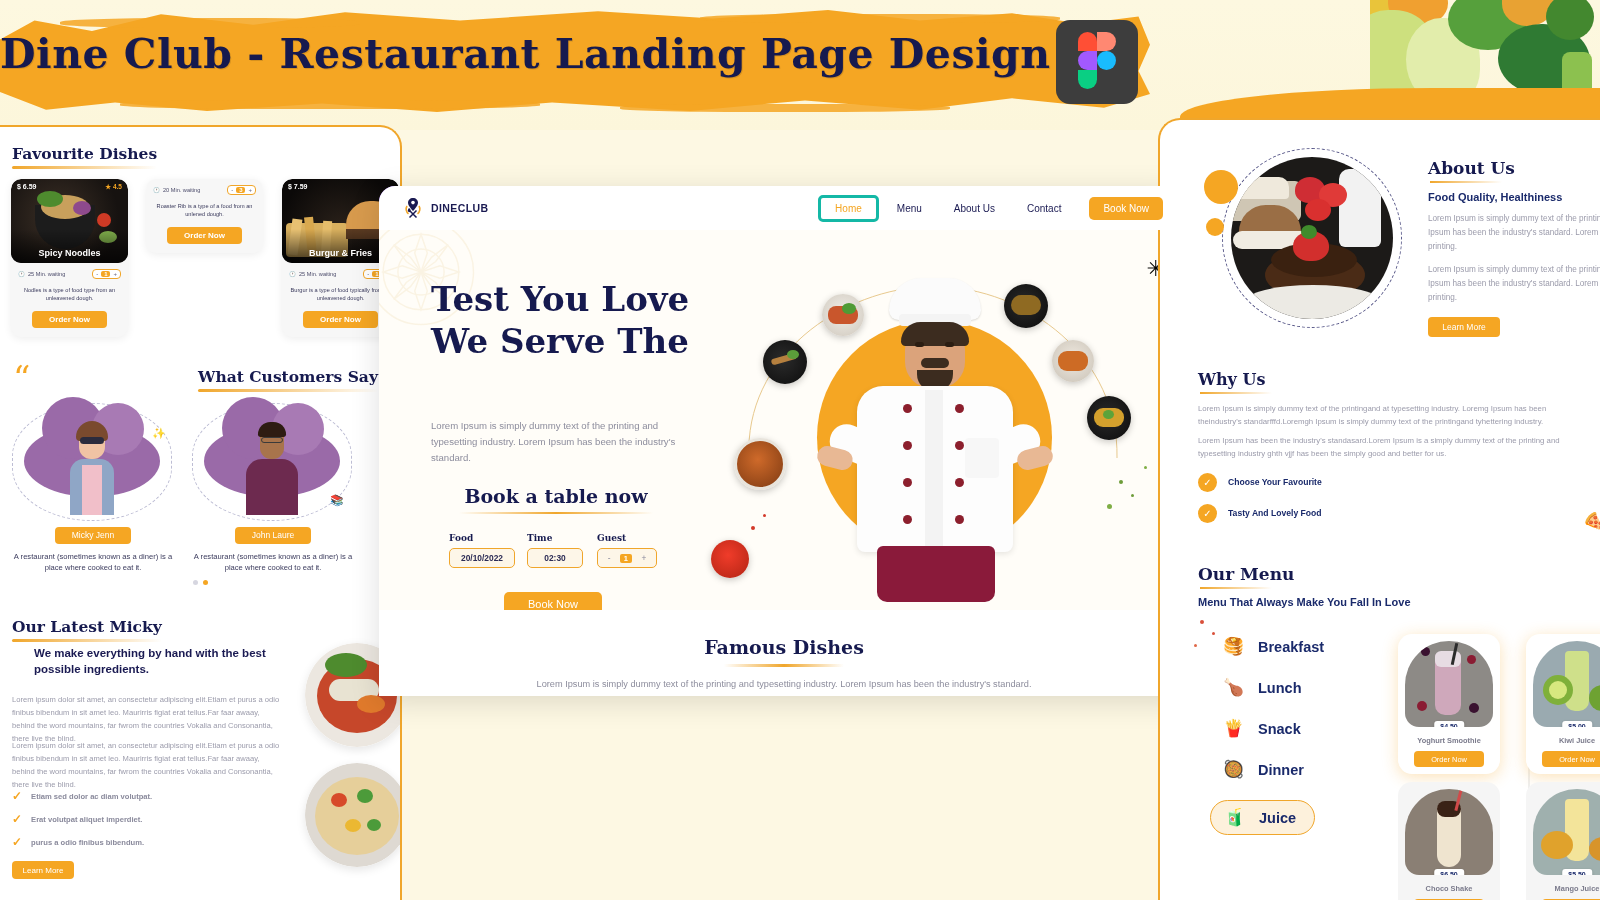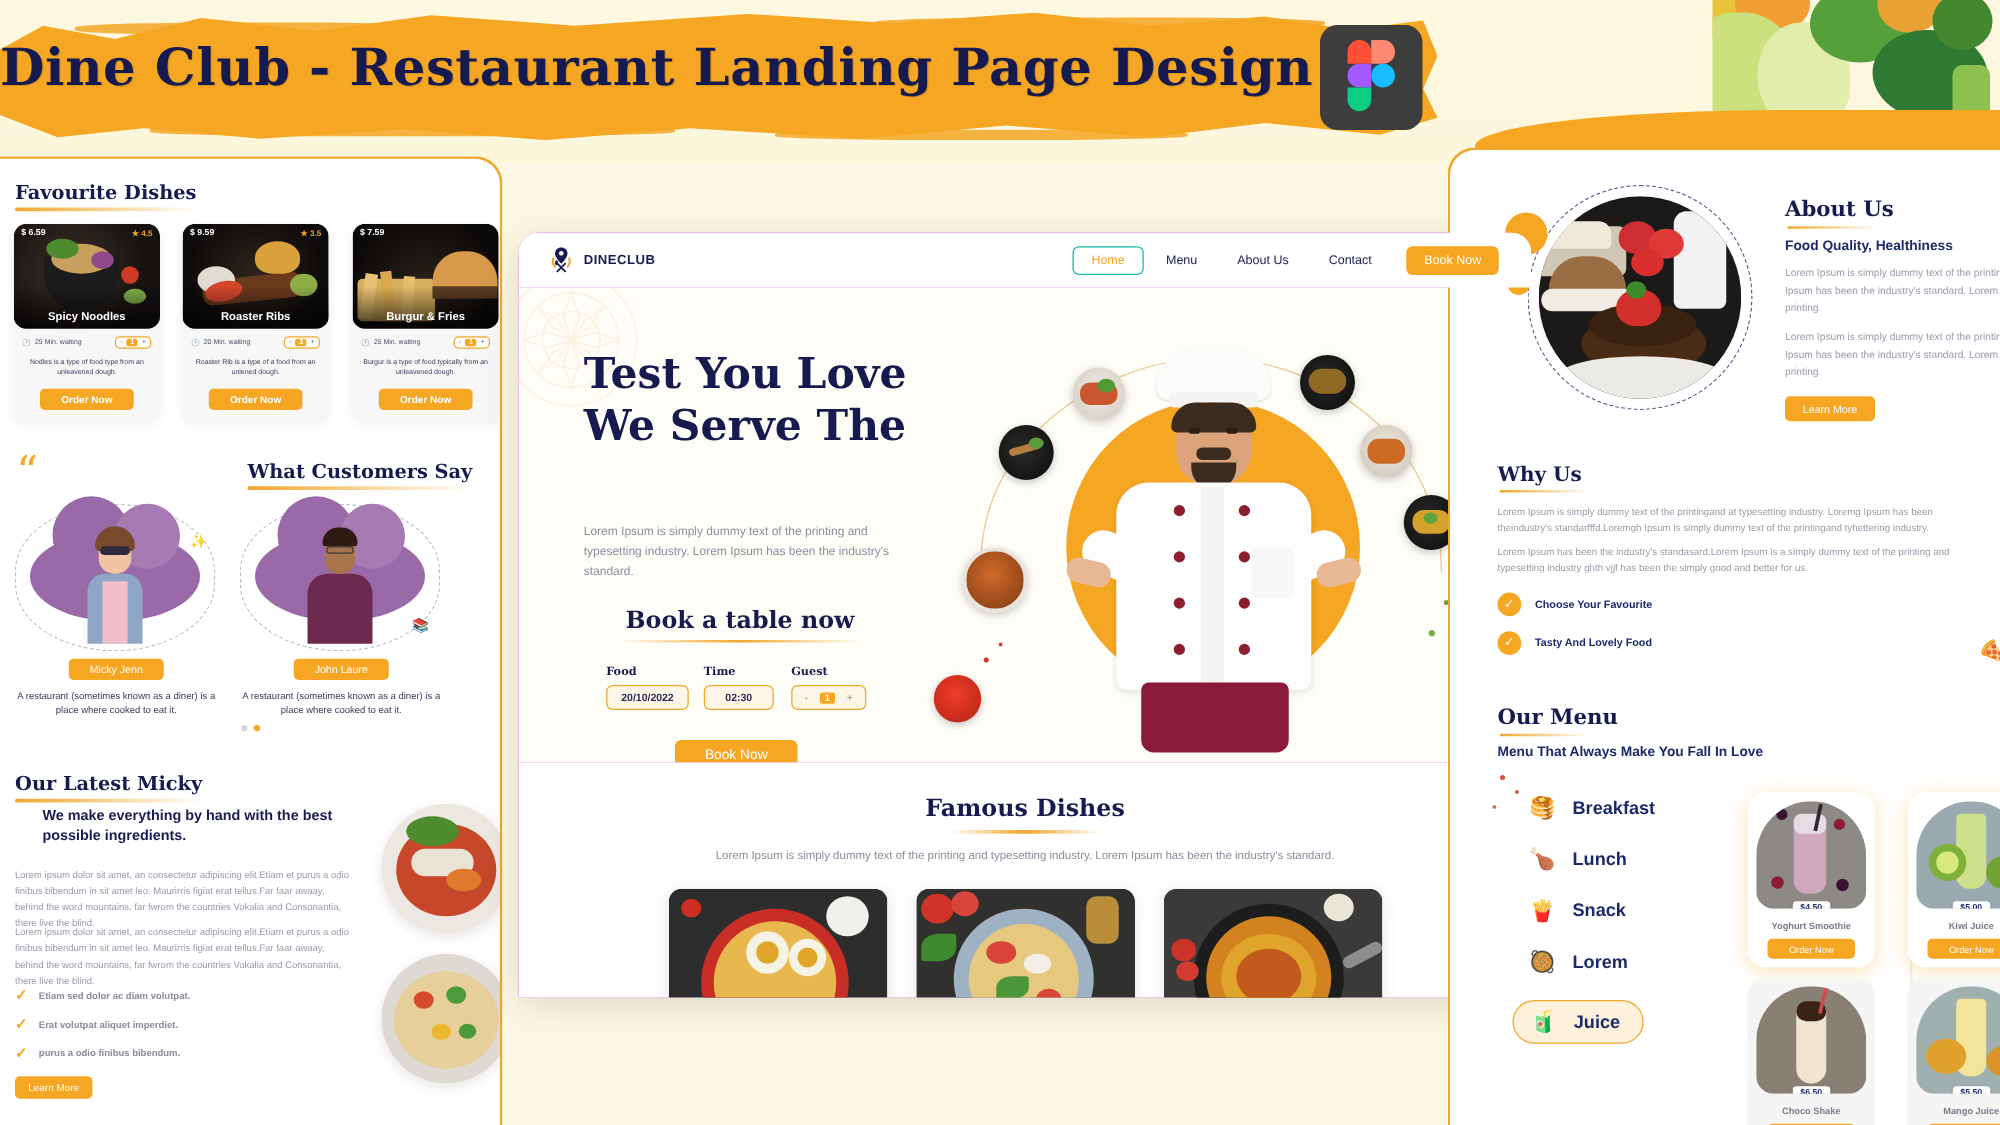--- a/index.html
+++ b/index.html
@@ -164,37 +164,36 @@
     margin-top: 13px; width: 62px; height: 18px; background: #f5a623; color: #fff;
     font-size: 8px; border: none; border-radius: 4px; cursor: pointer;
   }
   .round-food {
     position: absolute; border-radius: 50%; overflow: hidden;
     box-shadow: 0 3px 10px rgba(0,0,0,.10);
   }
 
   
   #center-panel {
-    position: absolute; left: 379px; top: 186px; width: 810px; height: 612px;
-    background: #d946ef; border-radius: 16px 16px 0 0;
+    position: absolute; left: 379px; top: 186px; width: 810px; height: 510px;
+    background: #6d28d9; border-radius: 16px 16px 0 0;
     box-shadow: 0 6px 30px rgba(0,0,0,.13);
     overflow: hidden;
-    margin-left: 36px;
   }
   #navbar {
     height: 44px; display: flex; align-items: center;
     padding: 0 26px 0 24px; background: #fff; position: relative; z-index: 5;
   }
   .logo-text { font-size: 10.5px; font-weight: 700; color: #1a1a52; letter-spacing:.4px; }
   #navlinks { margin-left: auto; display: flex; align-items: center; gap: 4px; }
   .nav-link {
     font-size: 10px; color: #1a1a52; padding: 5px 14px; border-radius: 5px;
     cursor: pointer; text-decoration: none;
   }
-  .nav-link.active { color: #f5a623; border: 1px solid #14b8a6; }
+  .nav-link.active { color: #f5a623; border: 3px solid #14b8a6; }
   .booknow-nav {
     background: #f5a623; color: #fff; font-size: 10px; border: none;
     border-radius: 5px; padding: 6px 14px; margin-left: 10px; cursor: pointer;
   }
   #hero { position: relative; height: 380px; background: #fffdf8; overflow: hidden;}
   .hero-pattern {
     position:absolute; left:0; top:0; width: 210px; height: 210px;
     opacity:.14;
   }
   #hero-title {
@@ -378,32 +377,20 @@
         <span>-</span>
         <b>1</b>
         <span>+</span>
       </div>
     </div>
     <div class="dish-desc">Nodles is a type of food type from an unleavened dough.</div>
     <button class="order-btn">Order Now</button>
   </div>
 
   <div class="dish-card" style="left:146px;top:52px;">
-    <div class="dish-photo">
-      <div class="pbg" style="background:radial-gradient(circle at 50% 50%,#2e251d,#0d0b0a 75%);"></div>
-      <div style="position:absolute;left:16px;top:42px;width:80px;height:20px;background:#6b3a1c;border-radius:8px;transform:rotate(-6deg);"></div>
-      <div style="position:absolute;left:12px;top:34px;width:30px;height:22px;background:#e0dcd2;border-radius:50%;"></div>
-      <div style="position:absolute;left:18px;top:46px;width:30px;height:16px;background:#d5462b;border-radius:50%;transform:rotate(-12deg);"></div>
-      <div style="position:absolute;left:58px;top:14px;width:36px;height:26px;background:#d9a13c;border-radius:50% 50% 40% 40%;"></div>
-      <div style="position:absolute;left:86px;top:40px;width:22px;height:18px;background:#8fae4a;border-radius:50%;"></div>
-      <div style="position:absolute;left:0;right:0;bottom:0;height:34px;background:linear-gradient(transparent,rgba(0,0,0,.72));"></div>
-      <div class="dish-price">$ 9.59</div>
-      <div class="dish-rate">★ <span>3.5</span></div>
-      <div class="dish-name">Roaster Ribs</div>
-    </div>
     <div class="dish-meta">
       <div class="dish-wait">
         <span>🕐</span>
         <span>20 Min. waiting</span>
       </div>
       <div class="qty">
         <span>-</span>
         <b>3</b>
         <span>+</span>
       </div>
@@ -784,21 +771,21 @@
     <div class="menu-item">
       <span class="menu-emoji">🍗</span>
       <span class="menu-label">Lunch</span>
     </div>
     <div class="menu-item">
       <span class="menu-emoji">🍟</span>
       <span class="menu-label">Snack</span>
     </div>
     <div class="menu-item">
       <span class="menu-emoji">🥘</span>
-      <span class="menu-label">Lorem</span>
+      <span class="menu-label">Dinner</span>
     </div>
     <div class="menu-item active">
       <span class="menu-emoji">🧃</span>
       <span class="menu-label">Juice</span>
     </div>
   </div>
 
   <div id="menu-divider"></div>
   <div id="menu-divider-hl"></div>
 

